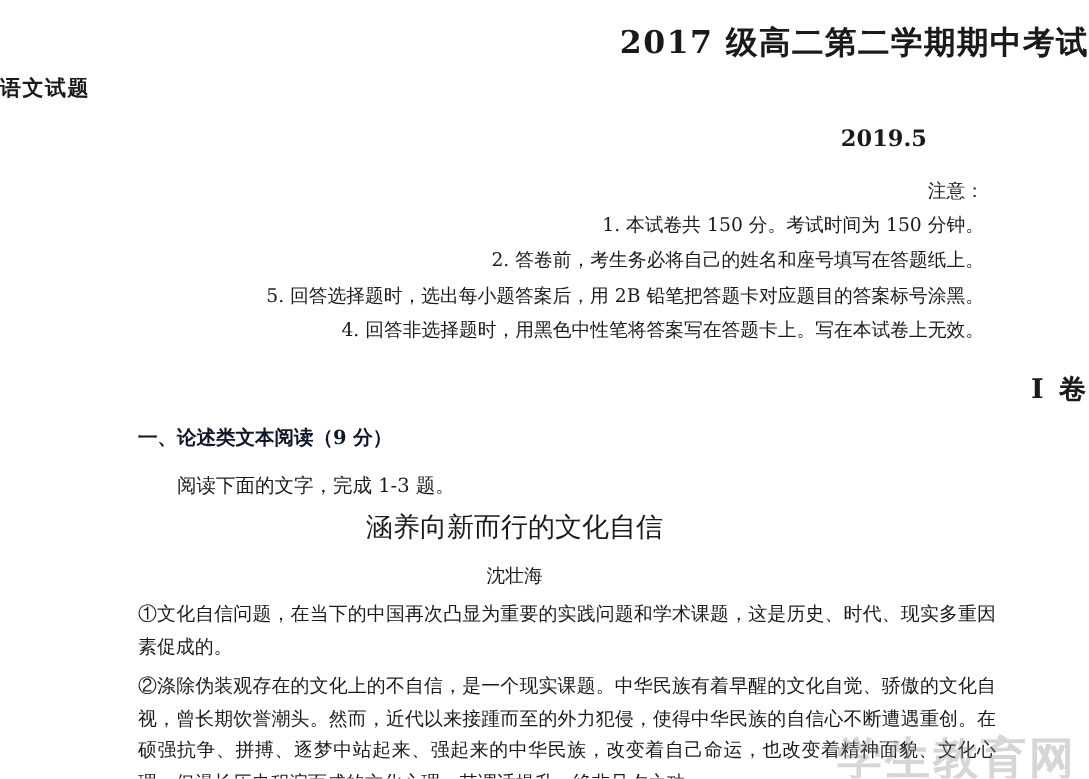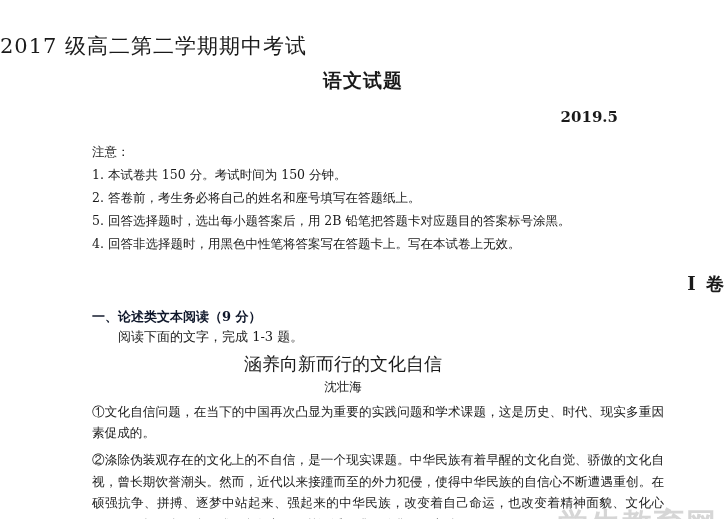--- a/index.html
+++ b/index.html
@@ -16,48 +16,48 @@
     position: relative;
   }
   .page {
     position: relative;
     width: 726px;
     height: 519px;
     padding: 0;
     box-sizing: border-box;
   }
   .title-main {
-    text-align: left;
+    text-align: right;
     font-size: 21px;
-    font-weight: normal;
+    font-weight: bold;
     letter-spacing: 1px;
-    margin-top: 32px;
+    margin-top: 14px;
     line-height: 1.35;
   }
   .title-sub {
-    text-align: center;
-    font-size: 19px;
+    font-size: 14px;
     font-weight: bold;
     letter-spacing: 1px;
     margin-top: 8px;
     line-height: 1.35;
   }
   .date-line {
     text-align: right;
     font-size: 15px;
     font-weight: bold;
     margin-top: 14px;
     padding-right: 108px;
   }
   .notice-block {
     margin-top: 14px;
     padding-left: 92px;
-    padding-right: 55px;
+    padding-right: 70px;
     font-size: 12.5px;
     line-height: 1.85;
+    text-align: right;
   }
   .notice-head {
     font-size: 12.5px;
   }
   .notice-item {
     font-size: 12.5px;
     white-space: nowrap;
   }
   .juan-label {
     text-align: right;
@@ -69,32 +69,32 @@
   .section-head {
     margin-top: 12px;
     padding-left: 92px;
     font-size: 13px;
     font-weight: bold;
     color: #0f172a;
   }
   .instruction {
     padding-left: 118px;
     font-size: 13px;
-    margin-top: 2px;
+    margin-top: 14px;
   }
   .art-title {
     text-align: center;
     font-size: 18px;
     margin-top: 6px;
     padding-right: 40px;
   }
   .art-author {
     text-align: center;
     font-size: 12.5px;
-    margin-top: 3px;
+    margin-top: 13px;
     padding-right: 40px;
   }
   .body-para {
     padding-left: 92px;
     padding-right: 62px;
     font-size: 12.6px;
     line-height: 1.72;
     text-align: justify;
     text-justify: inter-ideograph;
     margin-top: 5px;

